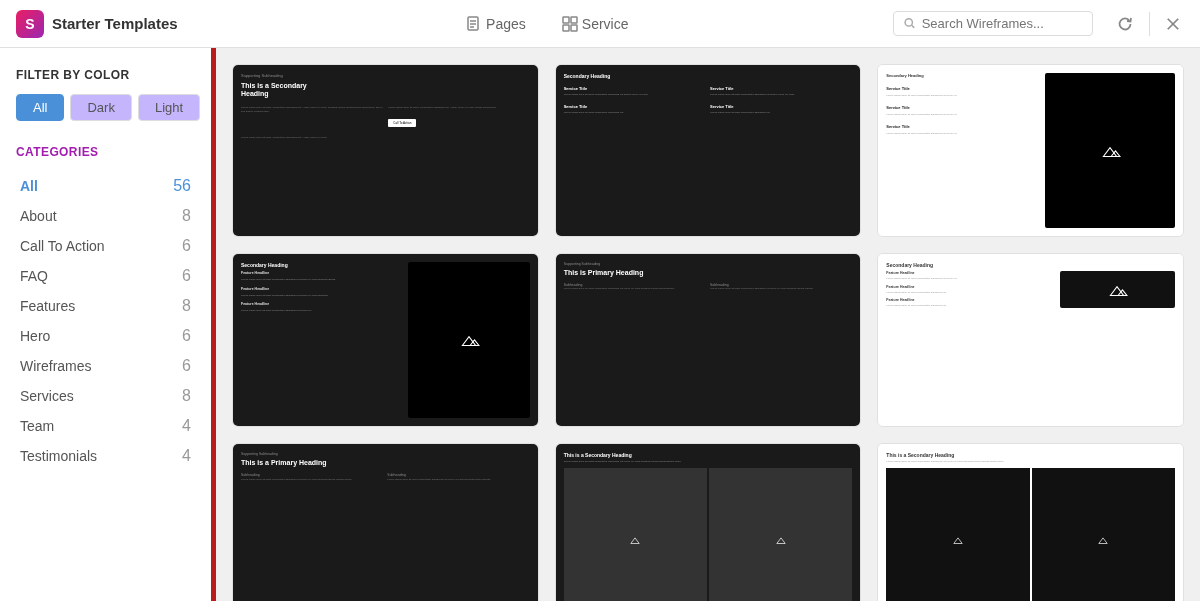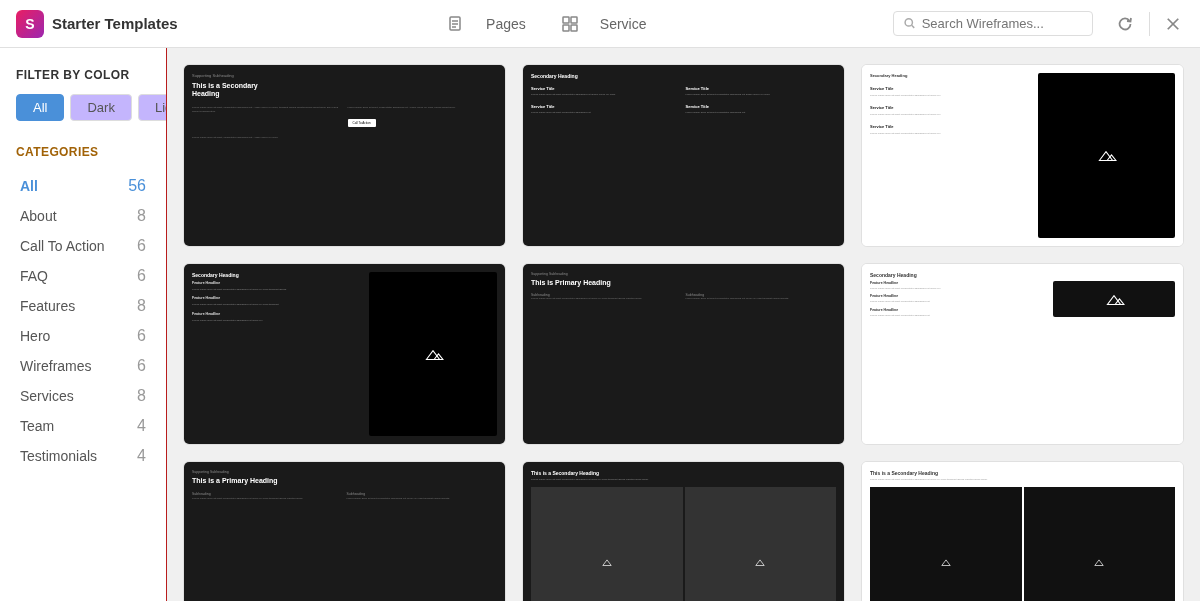--- a/index.html
+++ b/index.html
@@ -25,21 +25,21 @@
     }
     .header-title {
       font-size: 15px; font-weight: 600; color: #333;
       margin-right: 24px;
     }
     .nav-tabs {
       display: flex; gap: 0; align-items: center; flex: 1;
       justify-content: center;
     }
     .nav-tab {
-      display: flex; align-items: center; gap: 22px;
+      display: flex; align-items: center; gap: 4px;
       padding: 6px 18px;
       font-size: 14px; color: #666;
       cursor: pointer; border-radius: 4px;
     }
     .nav-tab.active {
       color: #4a90d9;
       border-bottom: 2px solid #4a90d9;
     }
     .nav-tab svg { width: 16px; height: 16px; }
     .search-box {
@@ -57,38 +57,38 @@
     .icon-btn {
       background: none; border: none; cursor: pointer; color: #666; padding: 4px; display: flex; align-items: center;
     }
     .divider-v { width: 1px; height: 24px; background: #ddd; }
 
     
     .body { display: flex; flex: 1; overflow: hidden; }
 
     
     .sidebar {
-      width: 167px; background: #fff; border-right: 1px solid #b91c1c;
+      width: 216px; background: #fff; border-right: 5px solid #b91c1c;
       padding: 20px 16px; flex-shrink: 0; overflow-y: auto;
     }
     .filter-label {
       font-size: 12px; font-weight: 700; color: #333; margin-bottom: 12px; text-transform: uppercase; letter-spacing: 0.4px;
     }
     .color-filters {
       display: flex; gap: 6px; margin-bottom: 24px;
     }
     .color-btn {
       padding: 5px 16px; border-radius: 4px; border: 1px solid #ddd;
       font-size: 13px; cursor: pointer; background: #c4b5fd; color: #555;
     }
     .color-btn.active {
       background: #4a90d9; color: #fff; border-color: #4a90d9;
     }
     .categories-label {
-      font-size: 12px; font-weight: 700; color: #a16207; margin-bottom: 12px; text-transform: uppercase; letter-spacing: 0.4px;
+      font-size: 12px; font-weight: 700; color: #a21caf; margin-bottom: 12px; text-transform: uppercase; letter-spacing: 0.4px;
     }
     .cat-list { list-style: none; }
     .cat-item {
       display: flex; justify-content: space-between; align-items: center;
       padding: 6px 4px; cursor: pointer; border-radius: 4px;
     }
     .cat-item.active .cat-name { color: #4a90d9; font-weight: 600; }
     .cat-name { font-size: 14px; color: #555; }
     .cat-item.active .cat-name { color: #4a90d9; }
     .cat-count { font-size: 16px; color: #999; }

